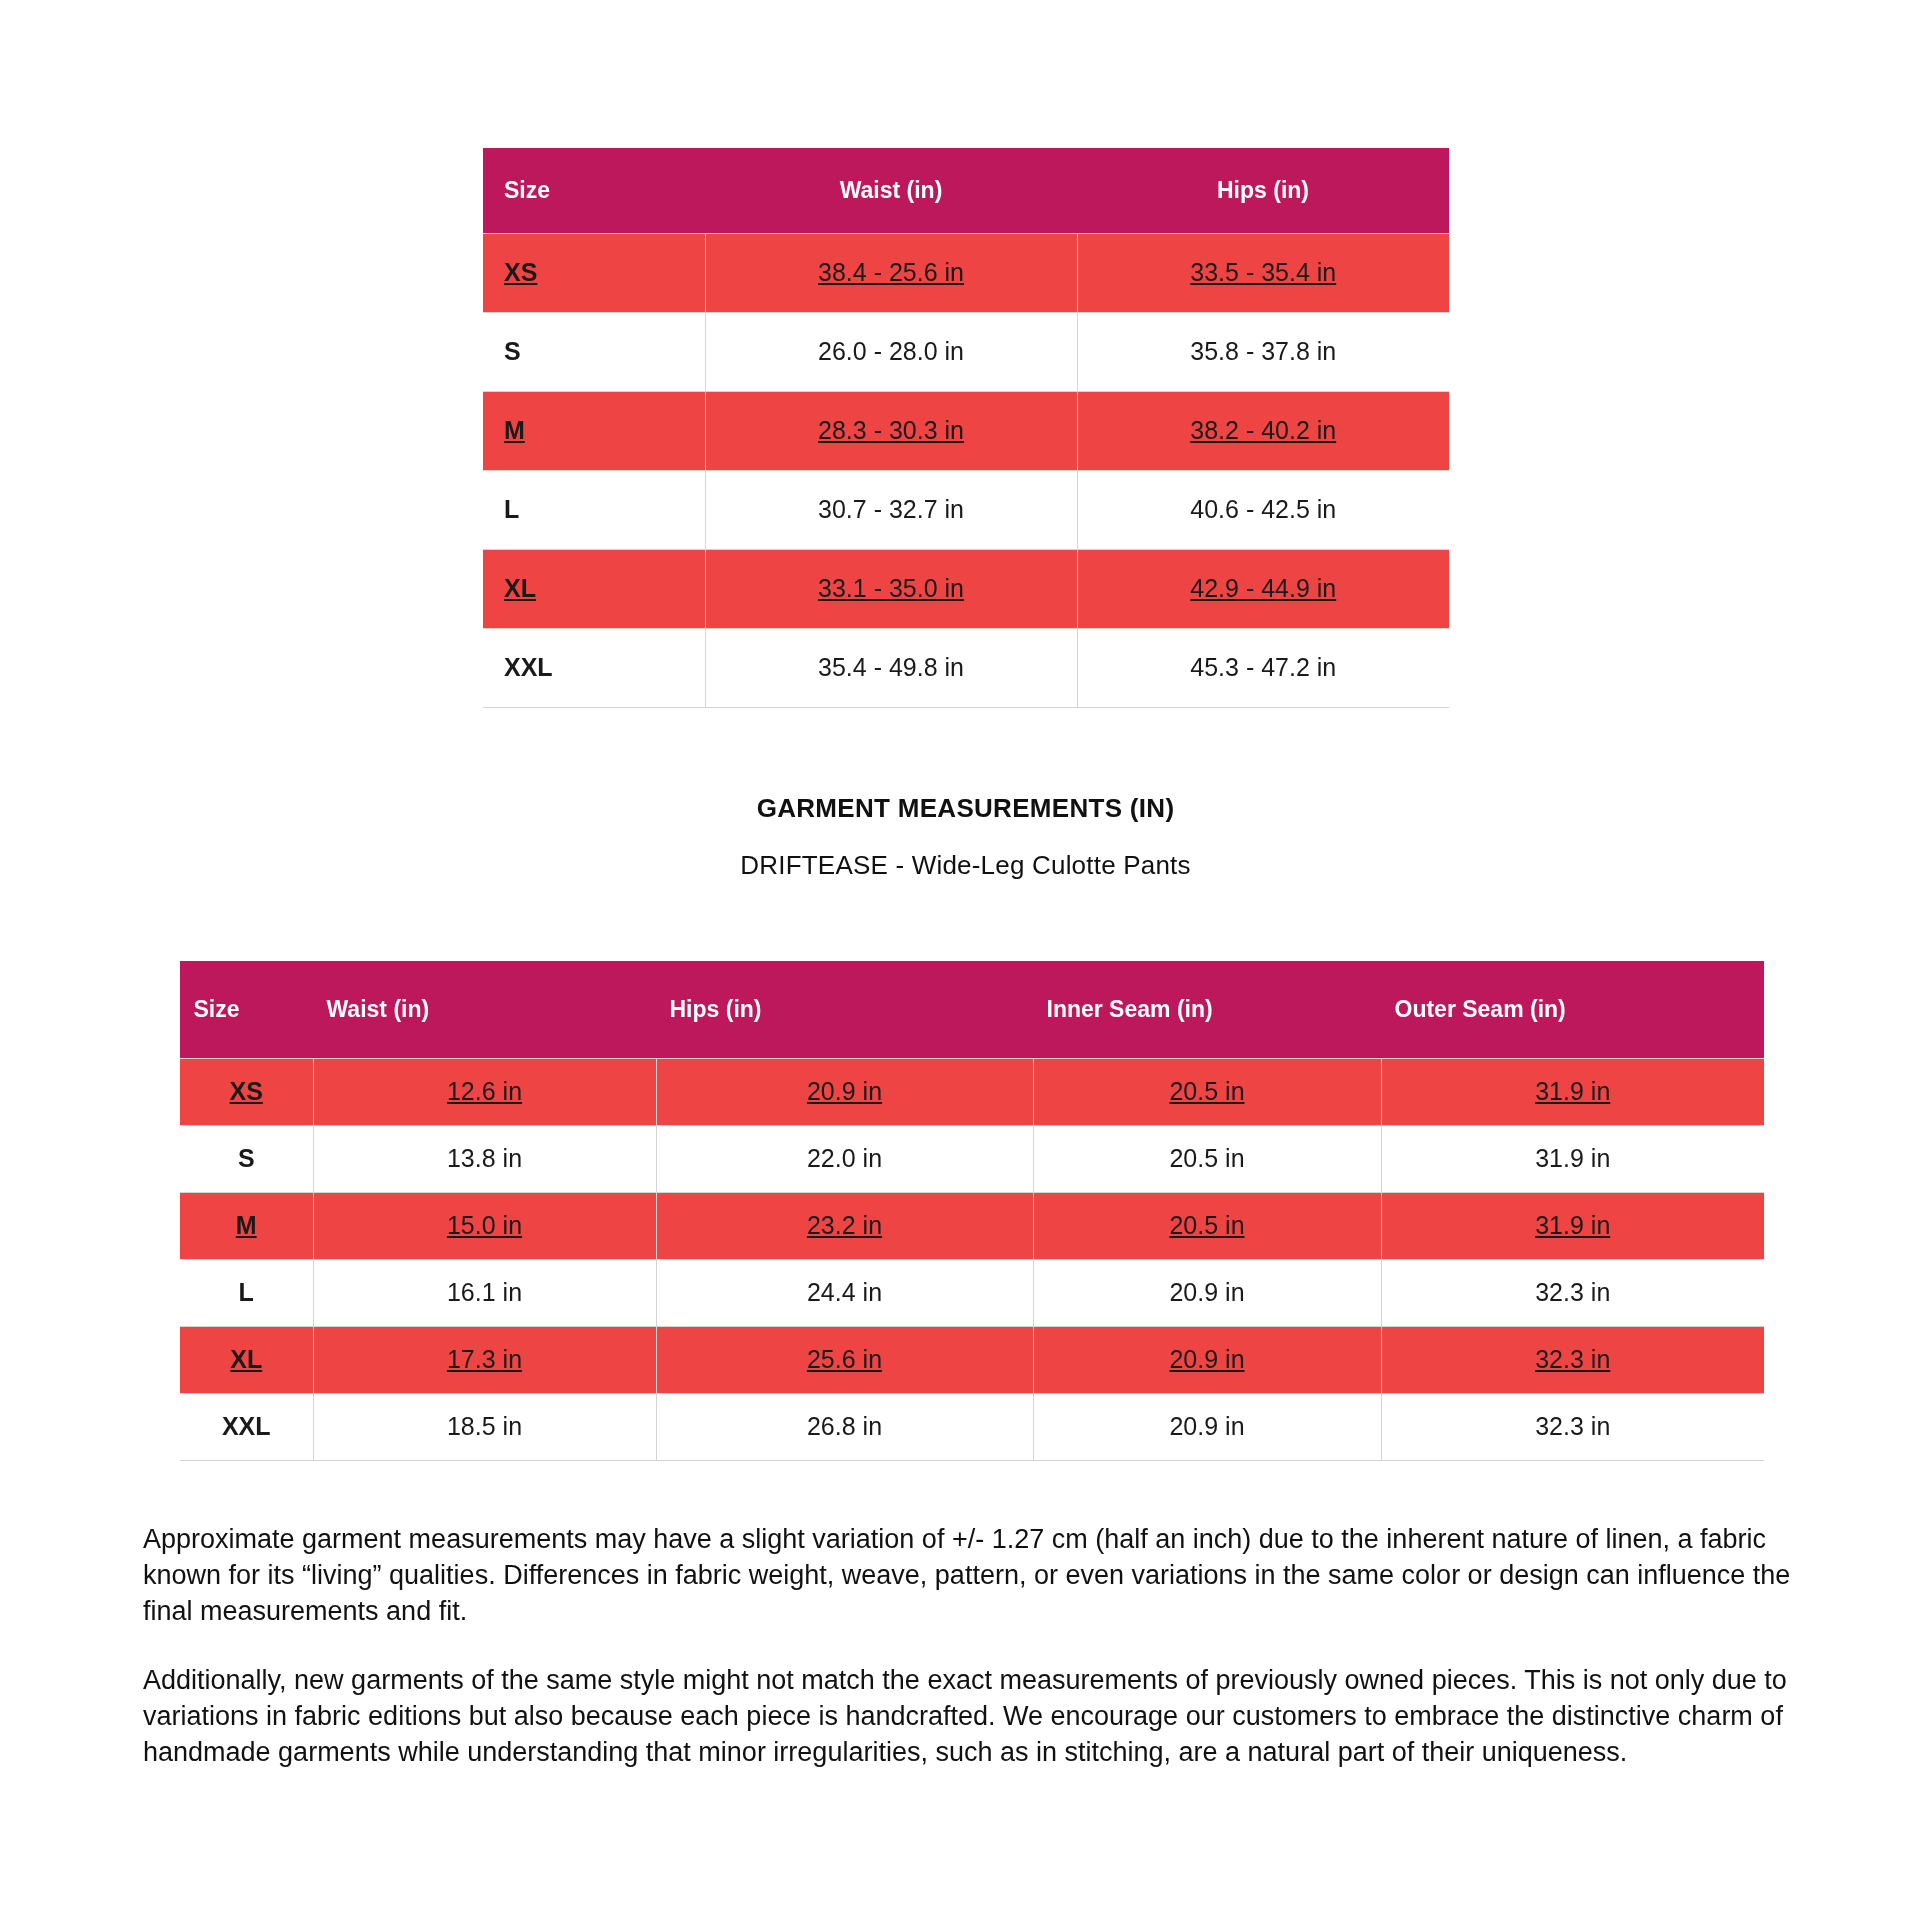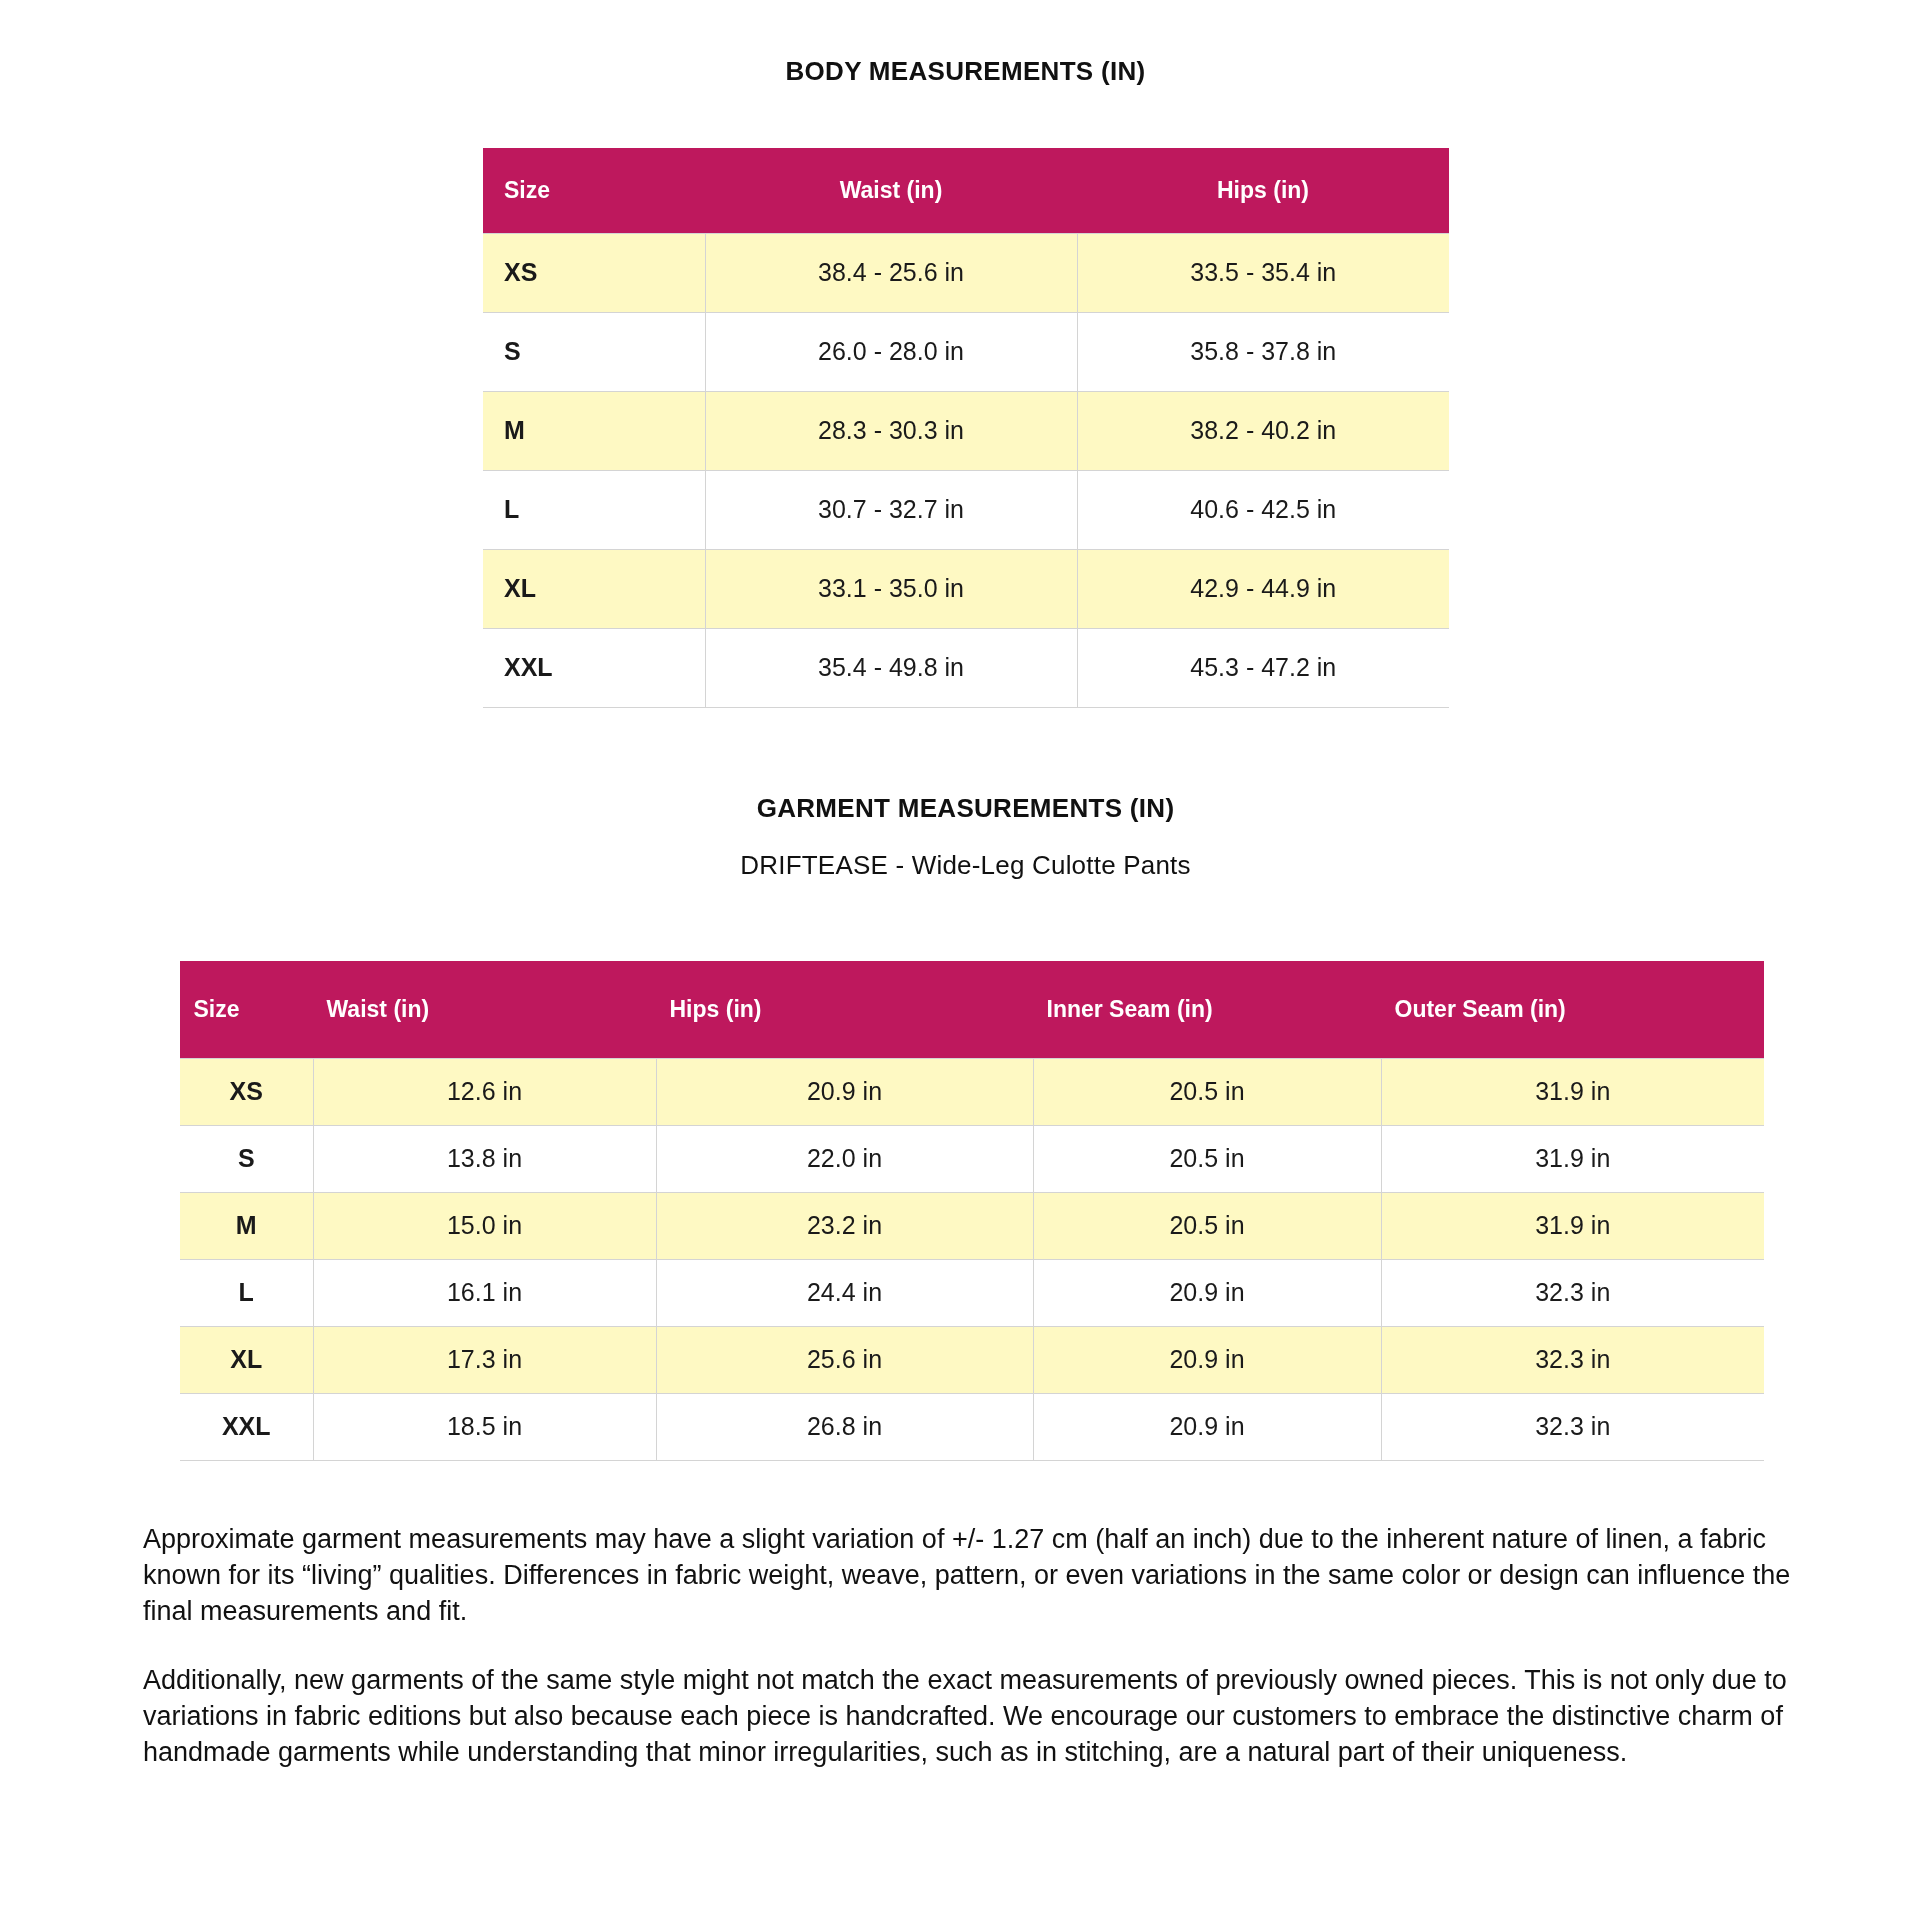--- a/index.html
+++ b/index.html
@@ -58,21 +58,21 @@
   th, td {
     padding: 0;
     vertical-align: middle;
   }
   thead th {
     background: #be185d;
     color: #ffffff;
     font-weight: 700;
     text-align: left;
   }
-  tbody tr.odd td { background: #fef9c3; }
+  tbody tr.odd td { background: #ef4444; text-decoration: underline; }
   tbody tr.even td { background: #ffffff; }
   tbody td {
     border: 1px solid #d4d4d4;
   }
 
   
   #body-table {
     left: 483px;
     top: 148px;
     width: 966px;
@@ -146,21 +146,20 @@
     color: #111111;
     font-weight: 400;
   }
   .notes p:last-child { margin-bottom: 16px; }
 </style>
 </head>
 <body>
 
 <div class="page">
 
-  <div class="doc-title" id="body-title">BODY MEASUREMENTS (IN)</div>
 
   <table id="body-table">
     <colgroup>
         <col>
         <col>
         <col>
       </colgroup>
     <thead>
       <tr>
         <th class="c-left">Size</th>

